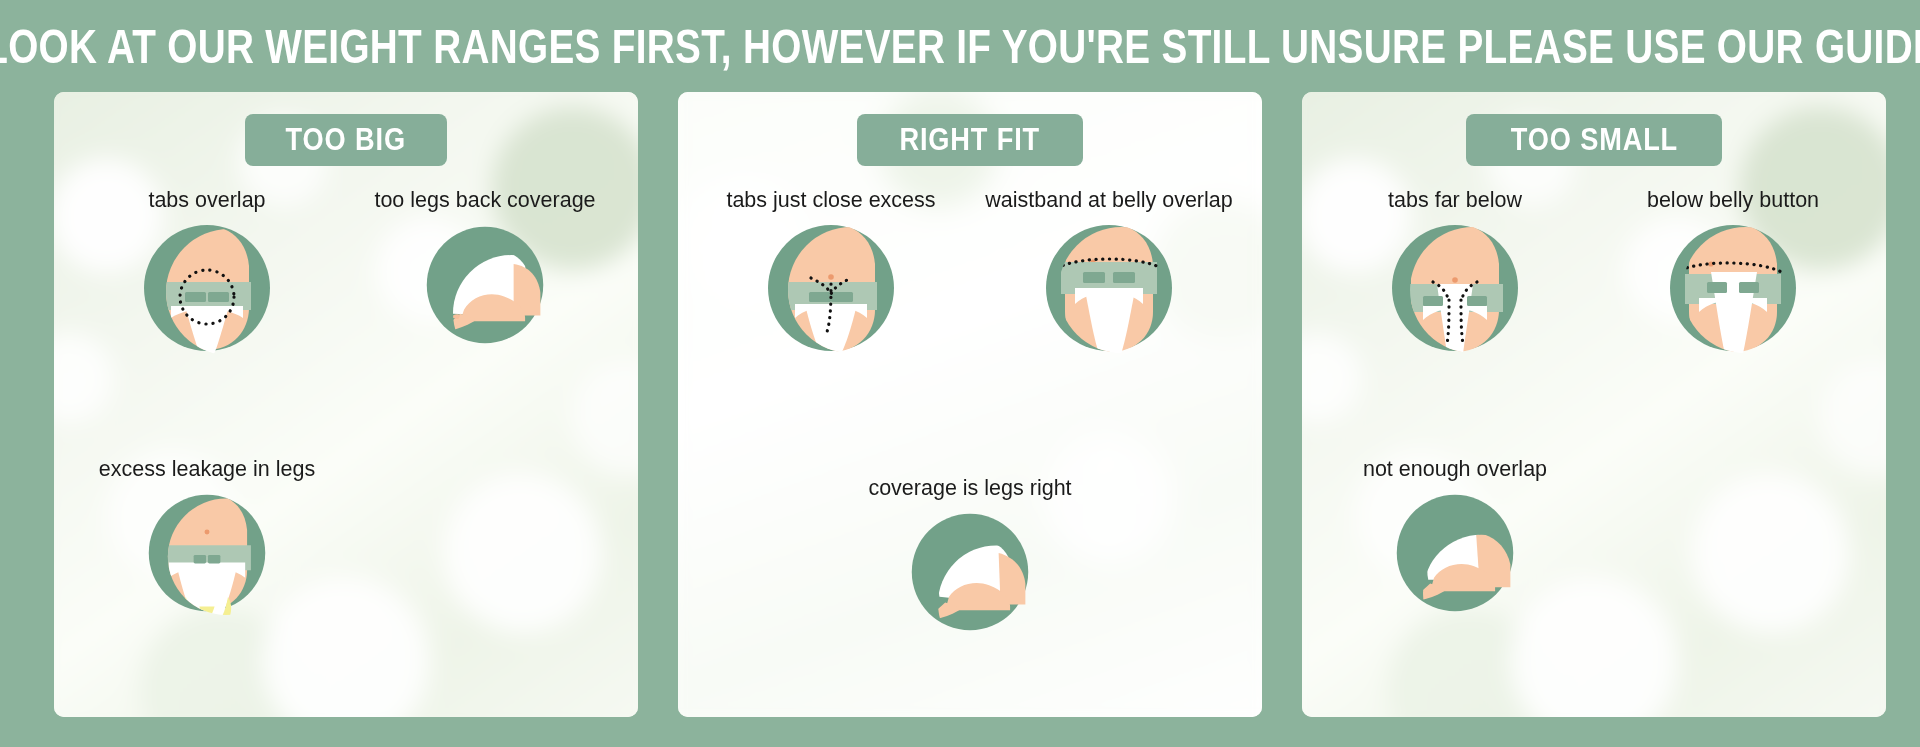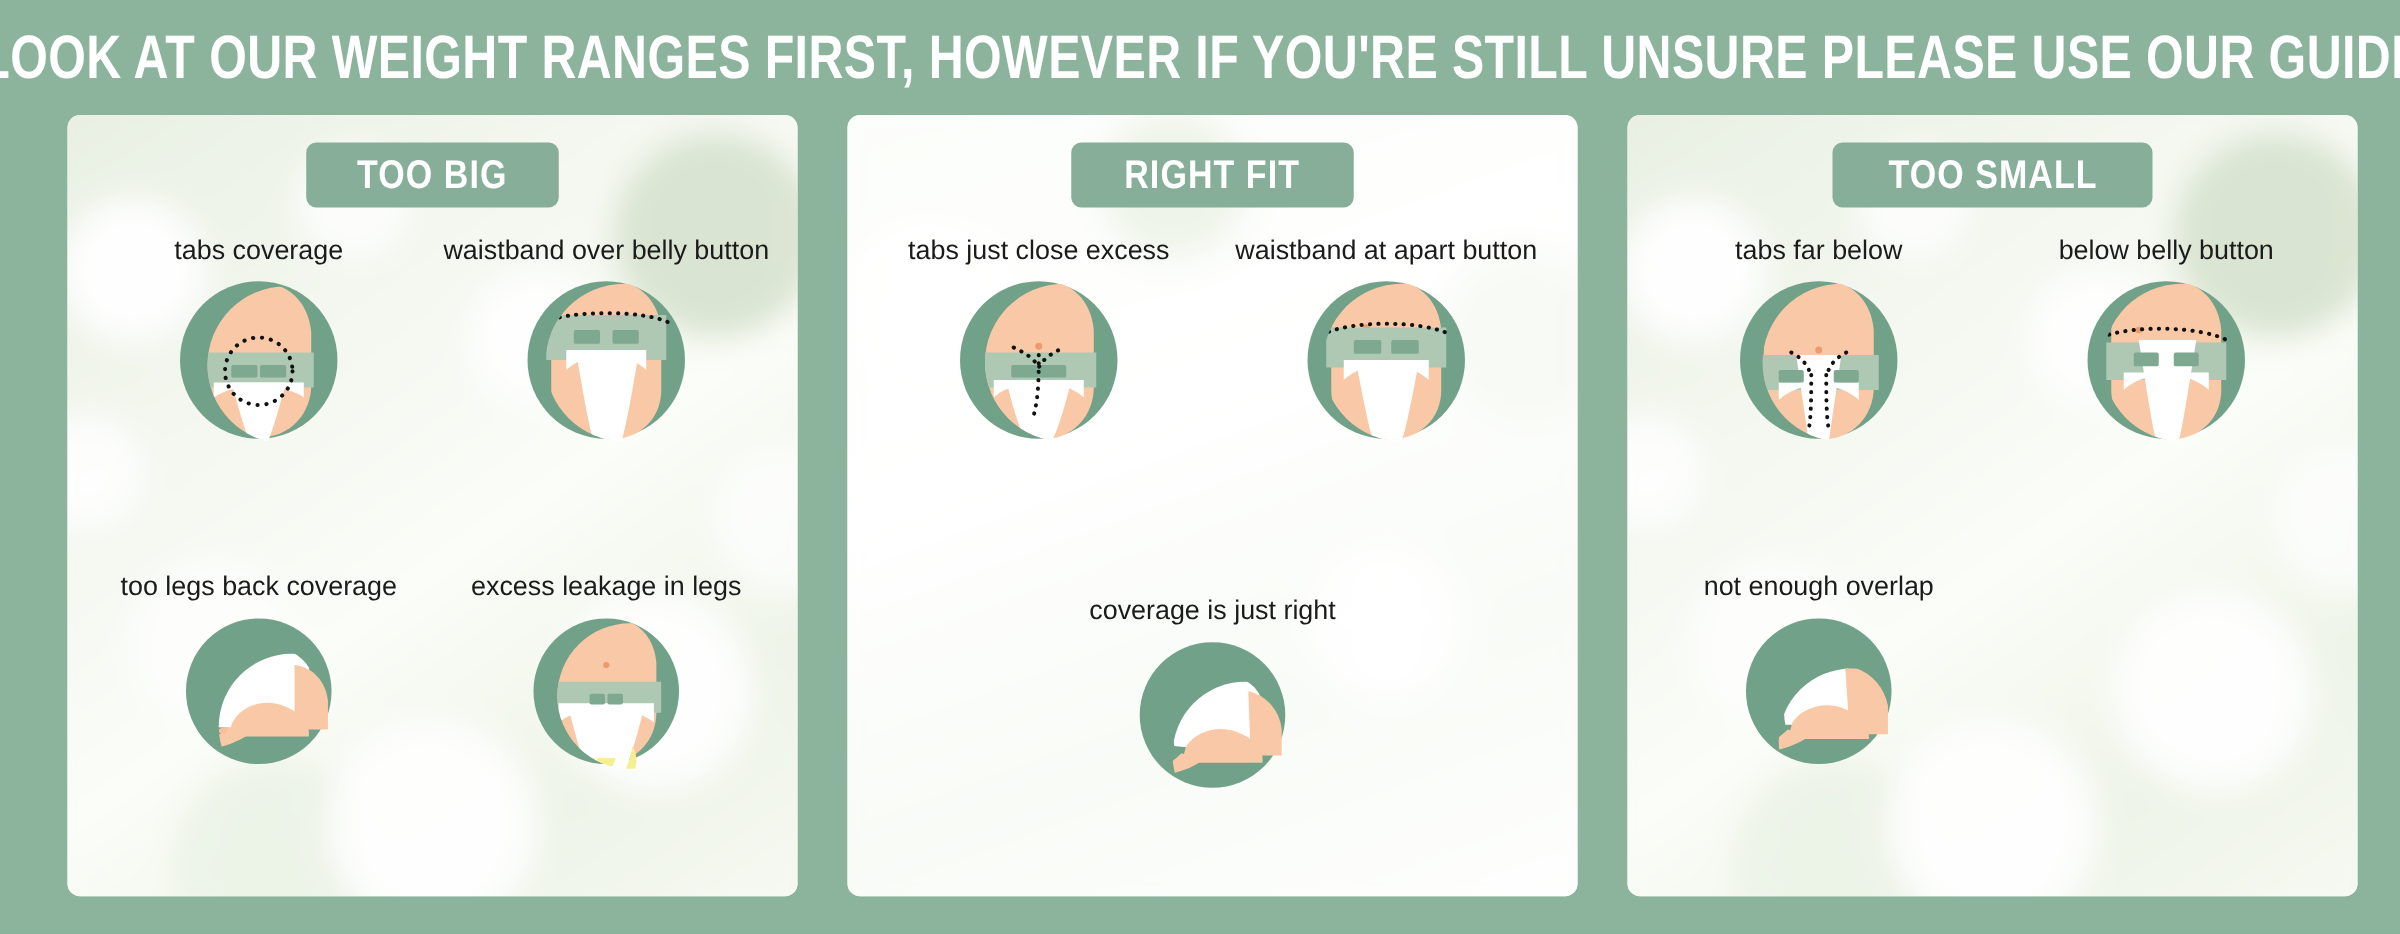--- a/index.html
+++ b/index.html
@@ -160,50 +160,35 @@
   <section class="panel">
     <div class="bokeh"></div>
     <div class="panel-inner">
       <div class="badge">
         <span class="badge-text">TOO BIG</span>
       </div>
 
       <div class="grid">
 
         <div class="item">
-          <div class="caption">tabs coverage</div>
+          <div class="caption">tabs overlap</div>
           <svg class="fig" viewBox="0 0 132 132">
             <circle cx="66" cy="66" r="63" fill="#72a189"></circle>
             <g clip-path="circle(63px at 66px 66px)">
               <path d="M66 4 C92 4 106 22 108 44 L108 86 C108 108 92 128 66 128 C40 128 24 108 24 86 L24 44 C26 22 40 4 66 4 Z" fill="#f9c9a7"></path>
               <path d="M22 60 L110 60 L110 88 L22 88 Z" fill="#aec8b4"></path>
               <path d="M44 84 C52 112 56 126 60 134 L72 134 C76 126 80 112 88 84 Z" fill="#ffffff"></path>
               <path d="M30 84 L102 84 L102 96 C94 90 76 86 66 86 C56 86 38 90 30 96 Z" fill="#ffffff"></path>
               <rect x="44" y="70" width="21" height="10" rx="1.5" fill="#7fa891"></rect>
               <rect x="67" y="70" width="21" height="10" rx="1.5" fill="#7fa891"></rect>
               <circle cx="66" cy="75" r="27" fill="none" stroke="#111111" stroke-width="3.2" stroke-linecap="round" stroke-dasharray="0.2 7"></circle>
             </g>
           </svg>
         </div>
 
-        <div class="item">
-          <div class="caption">waistband over belly button</div>
-          <svg class="fig" viewBox="0 0 132 132">
-            <circle cx="66" cy="66" r="63" fill="#72a189"></circle>
-            <g clip-path="circle(63px at 66px 66px)">
-              <path d="M66 2 C94 2 108 20 110 42 L110 90 C110 112 94 130 66 130 C38 130 22 112 22 90 L22 42 C24 20 38 2 66 2 Z" fill="#f9c9a7"></path>
-              <path d="M18 30 L114 30 L114 66 L18 66 Z" fill="#aec8b4"></path>
-              <path d="M42 60 C48 96 52 118 56 132 L78 132 C82 118 86 96 92 60 Z" fill="#ffffff"></path>
-              <path d="M34 58 L98 58 L98 74 C90 66 76 62 66 62 C56 62 42 66 34 74 Z" fill="#ffffff"></path>
-              <rect x="40" y="42" width="21" height="11" rx="1.5" fill="#7fa891"></rect>
-              <rect x="71" y="42" width="21" height="11" rx="1.5" fill="#7fa891"></rect>
-              <path d="M16 36 C36 26 96 26 116 36" fill="none" stroke="#111111" stroke-width="3.2" stroke-linecap="round" stroke-dasharray="0.2 6.5"></path>
-            </g>
-          </svg>
-        </div>
 
         <div class="item row-item">
           <div class="caption">too legs back coverage</div>
           <svg class="fig sm" viewBox="0 0 132 132">
             <circle cx="66" cy="66" r="61" fill="#72a189"></circle>
             <g clip-path="circle(61px at 66px 66px)">
               <path d="M30 96 C28 74 36 48 56 36 C76 24 98 30 108 46 L112 70 C106 86 92 96 76 98 Z" fill="#ffffff"></path>
               <path d="M96 44 C112 46 122 58 124 74 L124 98 L96 98 Z" fill="#f9c9a7"></path>
               <path d="M44 92 C52 78 70 72 86 78 C100 83 108 92 108 100 L108 104 L40 104 Z" fill="#f9c9a7"></path>
               <path d="M40 96 C36 100 30 104 28 108 C26 112 30 114 36 112 C44 110 52 106 58 102 Z" fill="#f9c9a7"></path>
@@ -256,39 +241,39 @@
               <path d="M30 82 L102 82 L102 96 C94 88 78 84 66 84 C54 84 38 88 30 96 Z" fill="#ffffff"></path>
               <rect x="44" y="70" width="22" height="10" rx="1.5" fill="#7fa891"></rect>
               <rect x="66" y="70" width="22" height="10" rx="1.5" fill="#7fa891"></rect>
               <path d="M46 56 C54 60 62 64 66 72 C70 64 78 60 86 56" fill="none" stroke="#111111" stroke-width="3.2" stroke-linecap="round" stroke-dasharray="0.2 6.5"></path>
               <path d="M66 62 C66 78 66 96 62 110" fill="none" stroke="#111111" stroke-width="3.2" stroke-linecap="round" stroke-dasharray="0.2 6.5"></path>
             </g>
           </svg>
         </div>
 
         <div class="item">
-          <div class="caption">waistband at apart button</div>
+          <div class="caption">waistband at belly overlap</div>
           <svg class="fig" viewBox="0 0 132 132">
             <circle cx="66" cy="66" r="63" fill="#72a189"></circle>
             <g clip-path="circle(63px at 66px 66px)">
               <path d="M66 2 C94 2 108 20 110 42 L110 90 C110 112 94 130 66 130 C38 130 22 112 22 90 L22 42 C24 20 38 2 66 2 Z" fill="#f9c9a7"></path>
               <circle cx="50" cy="40" r="2.6" fill="#ec9a6e"></circle>
               <path d="M18 40 L114 40 L114 72 L18 72 Z" fill="#aec8b4"></path>
               <path d="M42 68 C48 100 52 120 56 132 L78 132 C82 120 86 100 92 68 Z" fill="#ffffff"></path>
               <path d="M32 66 L100 66 L100 82 C92 74 78 70 66 70 C54 70 40 74 32 82 Z" fill="#ffffff"></path>
               <rect x="40" y="50" width="22" height="11" rx="1.5" fill="#7fa891"></rect>
               <rect x="70" y="50" width="22" height="11" rx="1.5" fill="#7fa891"></rect>
               <path d="M14 46 C36 34 96 34 118 46" fill="none" stroke="#111111" stroke-width="3.2" stroke-linecap="round" stroke-dasharray="0.2 6.5"></path>
             </g>
           </svg>
         </div>
 
         <div class="item row-span">
           <div class="mid-gap"></div>
-          <div class="caption">coverage is just right</div>
+          <div class="caption">coverage is legs right</div>
           <svg class="fig sm" viewBox="0 0 132 132">
             <circle cx="66" cy="66" r="61" fill="#72a189"></circle>
             <g clip-path="circle(61px at 66px 66px)">
               <path d="M34 92 C30 72 38 48 58 38 C78 28 98 34 106 50 L108 72 C102 86 88 94 74 96 Z" fill="#ffffff"></path>
               <path d="M96 46 C112 50 122 62 124 78 L124 100 L98 100 Z" fill="#f9c9a7"></path>
               <path d="M44 92 C52 80 70 74 86 80 C100 85 108 94 108 102 L108 106 L40 106 Z" fill="#f9c9a7"></path>
               <path d="M40 98 C36 102 30 106 28 110 C26 114 30 116 36 114 C44 112 52 108 58 104 Z" fill="#f9c9a7"></path>
             </g>
           </svg>
         </div>

